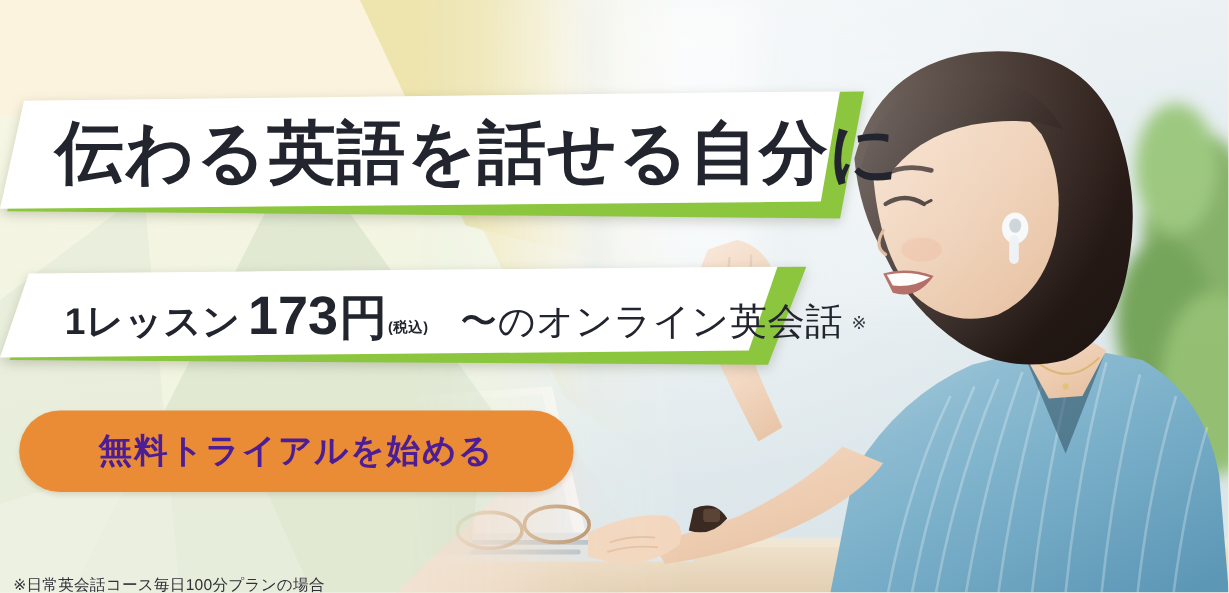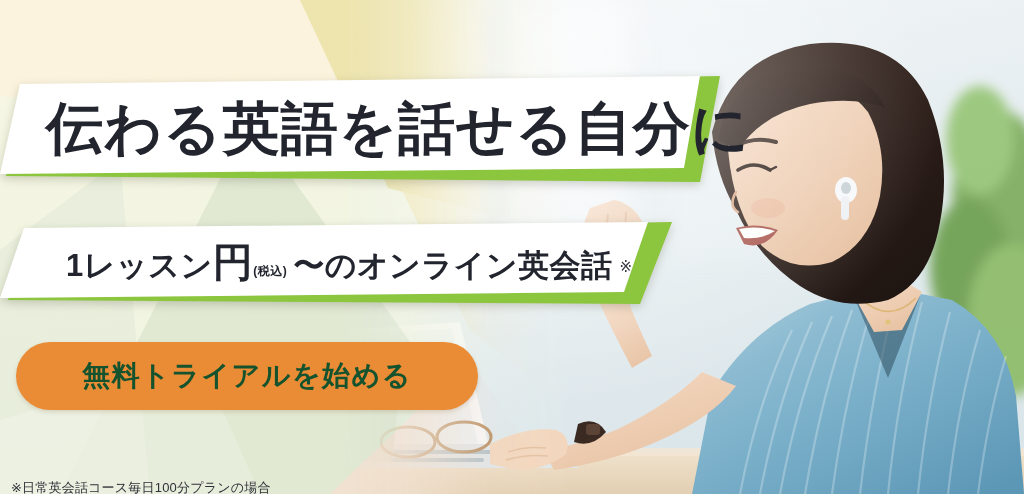--- a/index.html
+++ b/index.html
@@ -75,48 +75,47 @@
     line-height: 1;
     letter-spacing: 1px;
     transform: translateY(-3px);
   }
 
   #banner-price {
     left: 0px;
     top: 222px;
     width: 672px;
     height: 86px;
-    padding-left: 12px;
   }
   #banner-price .banner-text {
     margin-left: 54px;
     font-size: 32px;
     line-height: 1;
     display: flex;
     align-items: baseline;
     transform: translateY(-3px);
   }
   .price-lead { font-size: 31px; font-weight: 700; }
   .price-num  { font-size: 45px; font-weight: 700; letter-spacing: 0px; padding: 0 1px 0 6px; }
   .price-yen  { font-size: 40px; font-weight: 700; }
   .price-tax  { font-size: 12px; font-weight: 700; transform: translateY(-1px); }
-  .price-tail { font-size: 31px; font-weight: 700; padding-left: 6px; }
+  .price-tail { font-size: 31px; font-weight: 400; padding-left: 6px; margin-left: 20px; }
   .price-mark { font-size: 15px; font-weight: 500; padding-left: 7px; transform: translateY(-4px); color: #3a3c45; }
 
   
   .cta {
     position: absolute;
     left: 16px;
     top: 342px;
     width: 462px;
     height: 68px;
     border: none;
     border-radius: 34px;
     background: #ea8b35;
-    color: #14532d;
+    color: #4c1d95;
     font-family: inherit;
     font-size: 28px;
     font-weight: 700;
     letter-spacing: 1.5px;
     cursor: pointer;
     box-shadow: 0 2px 4px rgba(120, 80, 30, 0.18);
     padding: 0;
   }
 
   
@@ -331,20 +330,21 @@
     <span class="banner-text">伝わる英語を話せる自分に</span>
   </div>
 
   <div class="banner" id="banner-price">
     <svg class="banner-svg" width="672" height="86" viewBox="0 0 672 86">
       <polygon points="28,12 672,0 640,82 8,78" fill="#8cc63e"></polygon>
       <polygon points="24,6 648,0 624,70 0,76" fill="#ffffff"></polygon>
     </svg>
     <span class="banner-text">
       <span class="price-lead">1レッスン</span>
+        <span class="price-num">173</span>
         <span class="price-yen">円</span>
         <span class="price-tax">(税込)</span>
         <span class="price-tail">〜のオンライン英会話</span>
         <span class="price-mark">※</span>
     </span>
   </div>
 
   <button class="cta">無料トライアルを始める</button>
 
   <div class="footnote">※日常英会話コース毎日100分プランの場合</div>

